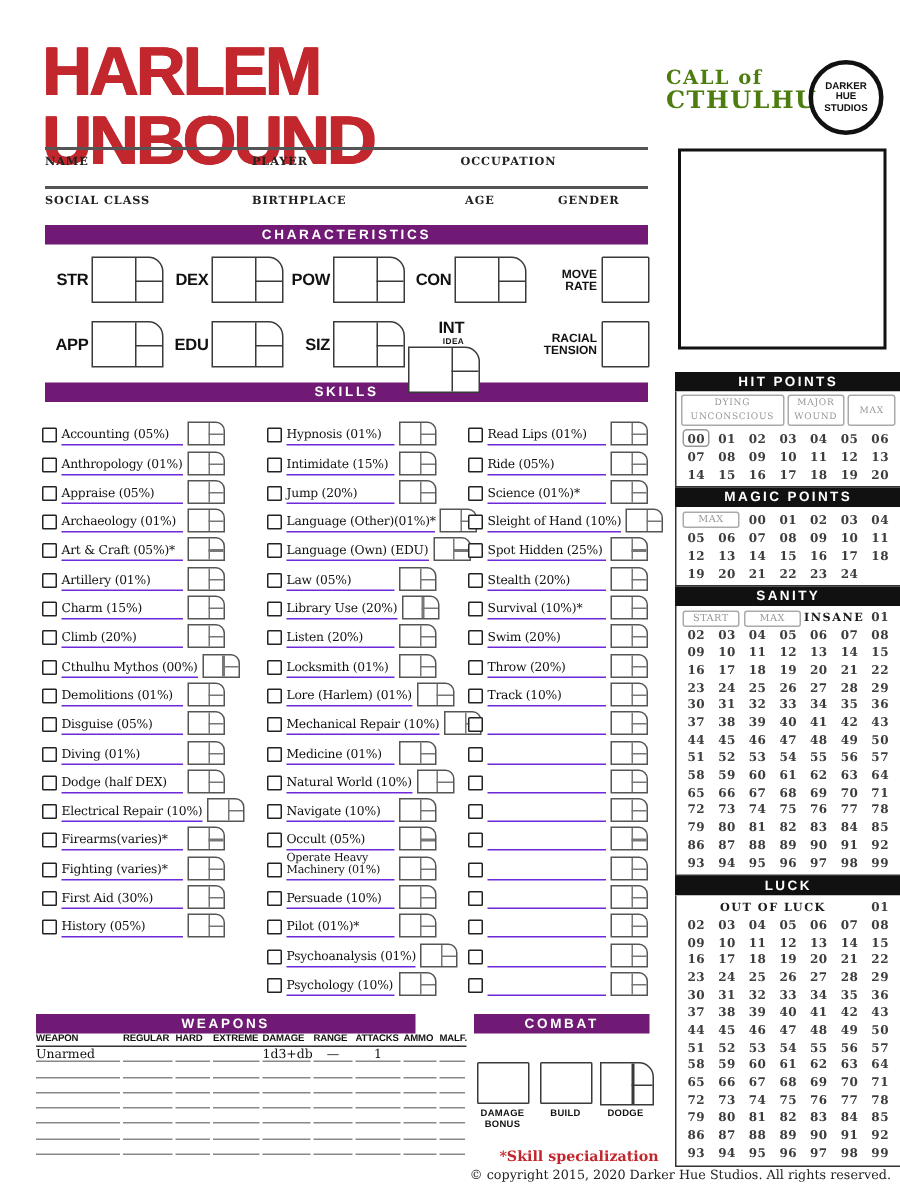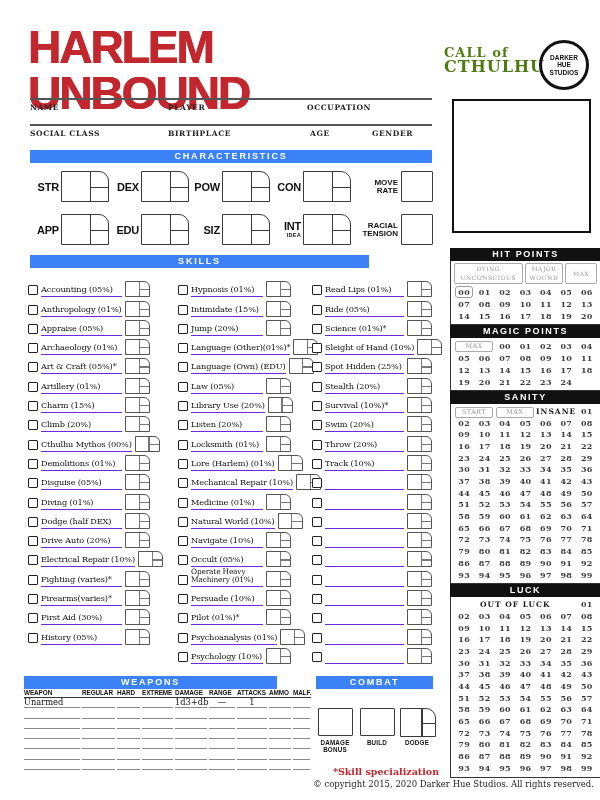--- a/index.html
+++ b/index.html
@@ -8,21 +8,21 @@
   .title{position:absolute;left:28px;top:24px;width:410px;font:900 46px/1 "Liberation Sans",sans-serif;letter-spacing:-2px;color:#c2272d;text-shadow:.6px 0 0 #c2272d,-.3px 0 0 #c2272d;}
   .coc-logo{position:absolute;left:444px;top:47px;width:92px;text-align:left;color:#4d7c0f;font-family:"DejaVu Serif",serif;font-weight:700;}
   .coc-l1{font-size:13px;letter-spacing:1px;line-height:12px;}
   .coc-l2{font-size:16px;letter-spacing:1px;line-height:15px;}
   .dhs-logo{position:absolute;left:539px;top:40px;width:44px;height:44px;border:3px solid #111;border-radius:50%;display:flex;flex-direction:column;align-items:center;justify-content:center;font:800 6.5px/1.1 "Liberation Sans",sans-serif;color:#111;text-align:center;}
   
   .info-line{position:absolute;left:30px;width:402px;border-top:2px solid #555;}
   .il1{top:98px;} .il2{top:124px;}
   .info-label{position:absolute;top:3px;font:700 7.5px "DejaVu Serif",serif;letter-spacing:.6px;color:#222;white-space:nowrap;}
   
-  .redbar{position:absolute;background:#3b82f6;color:#fff;font:800 9px/13px "Liberation Sans",sans-serif;letter-spacing:1.8px;text-align:center;height:13px;}
+  .redbar{position:absolute;background:#701a75;color:#fff;font:800 9px/13px "Liberation Sans",sans-serif;letter-spacing:1.8px;text-align:center;height:13px;}
   
   .char-row{position:absolute;left:0;top:0;width:600px;height:0;}
   .char-item{position:absolute;display:flex;align-items:center;}
   .char-label{width:29px;text-align:right;font:800 11px/10px "Liberation Sans",sans-serif;letter-spacing:-.2px;margin-right:2px;}
   .char-sub{font:800 5.5px "Liberation Sans",sans-serif;letter-spacing:.3px;margin-top:1px;}
   .statbox{position:relative;width:46px;height:29px;border:1.6px solid #3a3a3a;border-top-right-radius:10px;background:#fff;}
   .statbox .svl{position:absolute;left:60%;top:0;bottom:0;width:1.4px;background:#3a3a3a;}
   .statbox .shl{position:absolute;left:60%;right:0;top:50%;height:1.4px;background:#3a3a3a;}
   .sidebox{position:absolute;display:flex;align-items:center;}
   .sidebox .char-label2{width:36px;text-align:right;font:800 8px/8px "Liberation Sans",sans-serif;margin-right:3px;}
@@ -90,21 +90,21 @@
   <span class="info-label" style="left:277px">OCCUPATION</span>
 </div>
 <div class="info-line il2">
   <span class="info-label" style="left:0px">SOCIAL CLASS</span>
   <span class="info-label" style="left:138px">BIRTHPLACE</span>
   <span class="info-label" style="left:280px">AGE</span>
   <span class="info-label" style="left:342px">GENDER</span>
 </div>
 
 <div class="redbar" style="left:30px;top:150px;width:402px;">CHARACTERISTICS</div>
-<div class="redbar" style="left:30px;top:255px;width:339px;">SKILLS</div>
+<div class="redbar" style="left:30px;top:255px;width:402px;">SKILLS</div>
 <div class="redbar" style="left:24px;top:676px;width:253px;">WEAPONS</div>
 <div class="redbar" style="left:316px;top:676px;width:117px;">COMBAT</div>
 
 <div class="char-row" id="char-row1" style="top:171px">
     <div class="char-item" style="left: 30px;">
       <div class="char-label">STR</div>
       <div class="statbox">
         <i class="svl"></i>
         <i class="shl"></i>
       </div>
@@ -146,21 +146,21 @@
         <i class="shl"></i>
       </div>
     </div>
     <div class="char-item" style="left: 191px;">
       <div class="char-label">SIZ</div>
       <div class="statbox">
         <i class="svl"></i>
         <i class="shl"></i>
       </div>
     </div>
-    <div class="char-item" style="left: 272px;">
+    <div class="char-item" style="left: 272px; flex-direction: column;">
       <div class="char-label">INT<div class="char-sub">IDEA</div></div>
       <div class="statbox">
         <i class="svl"></i>
         <i class="shl"></i>
       </div>
     </div>
   </div>
 <div class="sidebox" style="left:362px;top:171px;">
   <div class="char-label2">
     <div>MOVE</div>
@@ -276,45 +276,37 @@
     <div class="skill-row">
       <span class="cb"></span>
       <span class="skill-label">Dodge (half DEX)</span>
       <span class="vbox">
         <i class="vl"></i>
         <i class="hl"></i>
       </span>
     </div>
     <div class="skill-row">
       <span class="cb"></span>
-      <span class="skill-label">Drive Auto (20%)</span>
-      <span class="vbox">
-        <i class="vl"></i>
-        <i class="hl"></i>
-      </span>
-    </div>
-    <div class="skill-row">
-      <span class="cb"></span>
       <span class="skill-label">Electrical Repair (10%)</span>
       <span class="vbox">
         <i class="vl"></i>
         <i class="hl"></i>
       </span>
     </div>
     <div class="skill-row">
       <span class="cb"></span>
+      <span class="skill-label">Firearms(varies)*</span>
+      <span class="vbox">
+        <i class="vl"></i>
+        <i class="hl"></i>
+      </span>
+    </div>
+    <div class="skill-row">
+      <span class="cb"></span>
       <span class="skill-label">Fighting (varies)*</span>
-      <span class="vbox">
-        <i class="vl"></i>
-        <i class="hl"></i>
-      </span>
-    </div>
-    <div class="skill-row">
-      <span class="cb"></span>
-      <span class="skill-label">Firearms(varies)*</span>
       <span class="vbox">
         <i class="vl"></i>
         <i class="hl"></i>
       </span>
     </div>
     <div class="skill-row">
       <span class="cb"></span>
       <span class="skill-label">First Aid (30%)</span>
       <span class="vbox">
         <i class="vl"></i>

